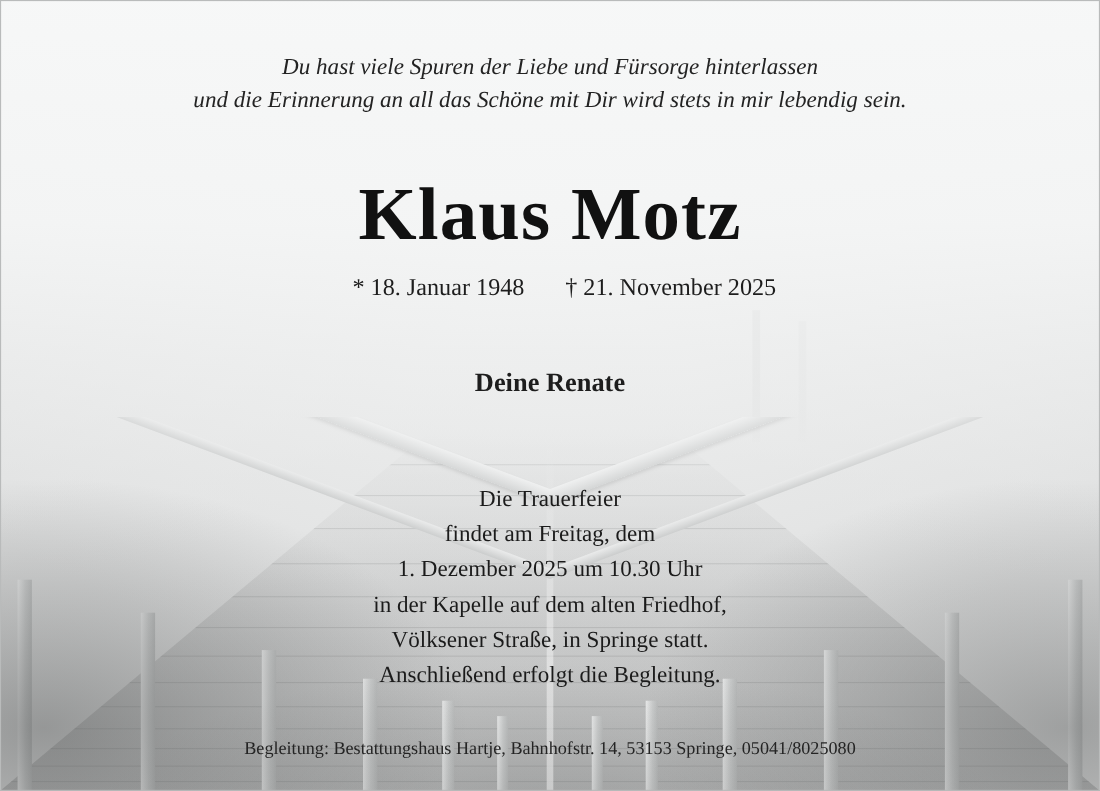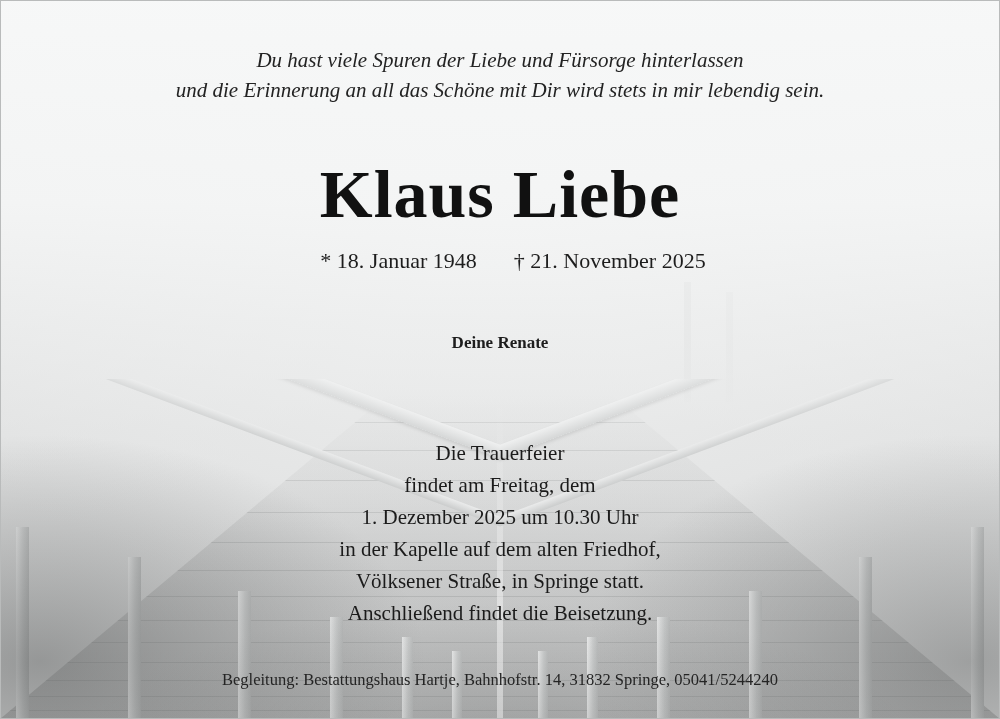--- a/index.html
+++ b/index.html
@@ -170,21 +170,21 @@
     top: 322px;
     left: 0; right: 0;
     font-size: 21px;
     line-height: 1.5;
     color: #1d1d1d;
   }
   .tribute .signature {
     display: block;
     margin-top: 8px;
     font-weight: bold;
-    font-size: 17px;
+    font-size: 24px;
   }
   .ceremony {
     position: absolute;
     top: 438px;
     left: 0; right: 0;
     font-size: 21px;
     line-height: 1.52;
     color: #1b1b1b;
   }
   .footer {
@@ -254,38 +254,38 @@
     <div class="vignette"></div>
   </div>
 
   <div class="content">
 
     <div class="motto">
       <div>Du hast viele Spuren der Liebe und Fürsorge hinterlassen</div>
       <div>und die Erinnerung an all das Schöne mit Dir wird stets in mir lebendig sein.</div>
     </div>
 
-    <div class="name">Klaus Liebe</div>
+    <div class="name">Klaus Motz</div>
 
     <div class="dates">
       <span>* 18. Januar 1948</span>
       <span class="gap"></span>
       <span>† 21. November 2025</span>
     </div>
 
     <div class="tribute">
       <span class="signature">Deine Renate</span>
     </div>
 
     <div class="ceremony">
       <div>Die Trauerfeier</div>
       <div>findet am Freitag, dem</div>
       <div>1. Dezember 2025 um 10.30 Uhr</div>
       <div>in der Kapelle auf dem alten Friedhof,</div>
       <div>Völksener Straße, in Springe statt.</div>
-      <div>Anschließend findet die Beisetzung.</div>
-    </div>
-
-    <div class="footer">Begleitung: Bestattungshaus Hartje, Bahnhofstr. 14, 31832 Springe, 05041/5244240</div>
+      <div>Anschließend erfolgt die Begleitung.</div>
+    </div>
+
+    <div class="footer">Begleitung: Bestattungshaus Hartje, Bahnhofstr. 14, 53153 Springe, 05041/8025080</div>
   </div>
 
   <div class="frame"></div>
 </div>
 
 </body></html>

